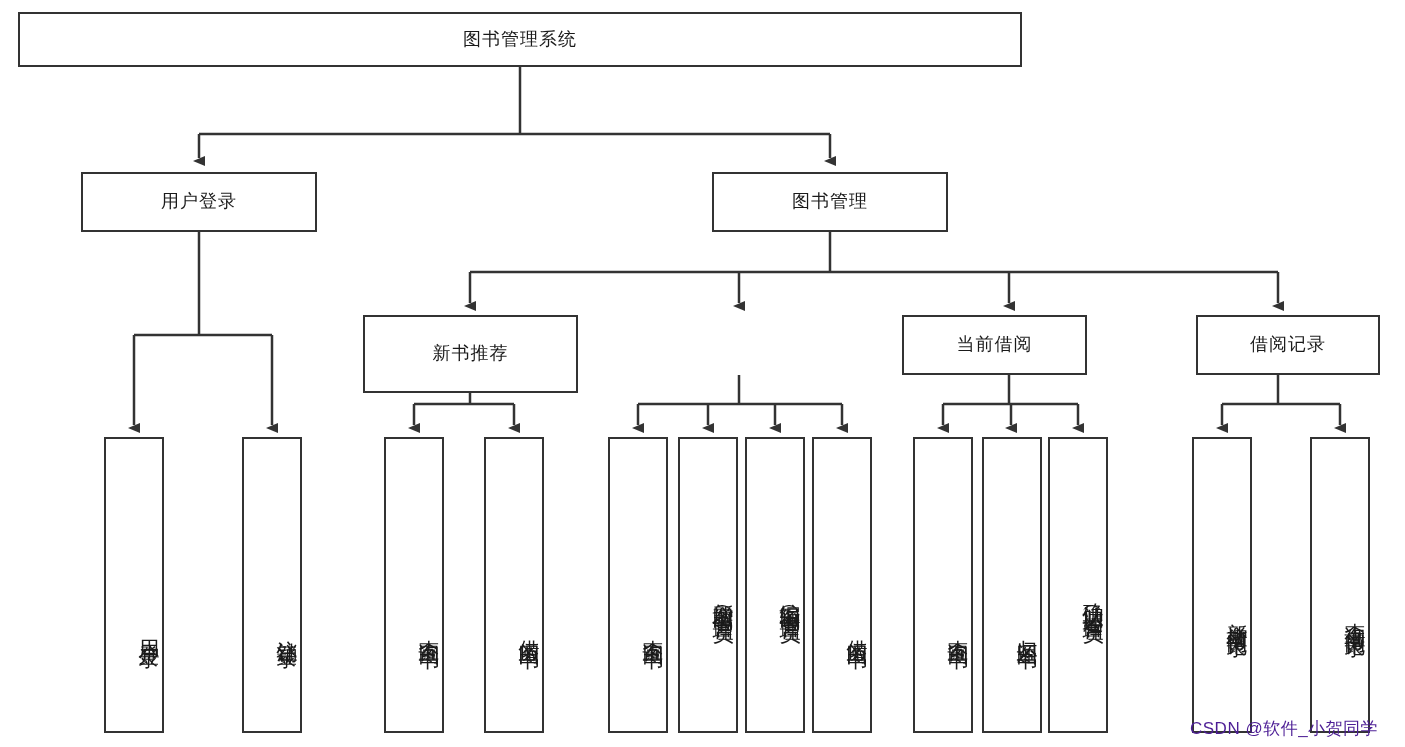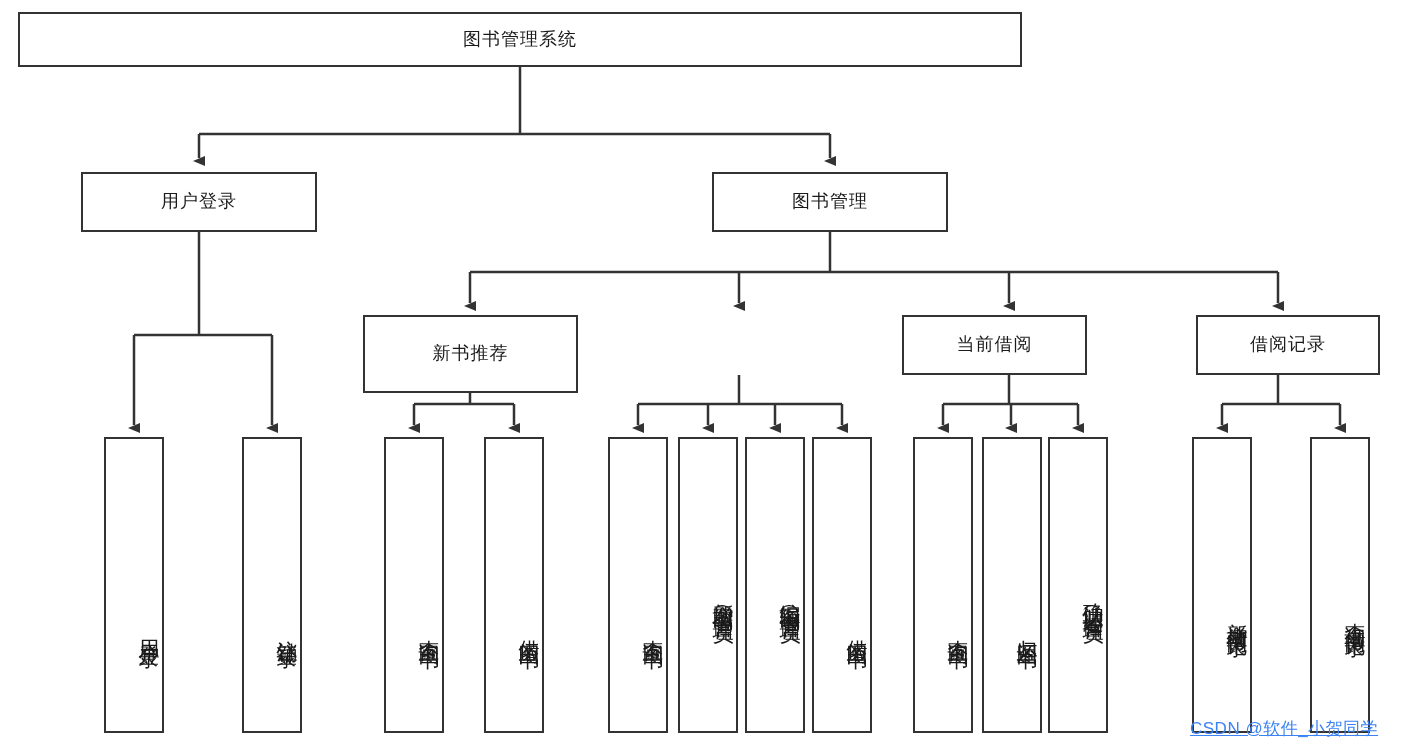--- a/index.html
+++ b/index.html
@@ -47,24 +47,23 @@
     align-items: flex-start;
     justify-content: center;
     padding-top: 16px;
   }
   .node-v.pad-small { padding-top: 88px; }
   .node-v.pad-mid   { padding-top: 60px; }
   .node-v.pad-tiny  { padding-top: 28px; }
   .watermark {
     position: absolute;
     font-size: 17px;
-    color: #3b82f6;
+    color: #4c1d95;
     letter-spacing: 0.5px;
     white-space: nowrap;
-    text-decoration: underline;
   }
 </style>
 </head>
 <body>
 
 <div id="canvas">
 
   <svg id="wires" viewBox="0 0 1405 747">
     <defs>
       <marker id="arrow" markerWidth="10" markerHeight="12" refX="2" refY="6" orient="auto" markerUnits="userSpaceOnUse">

